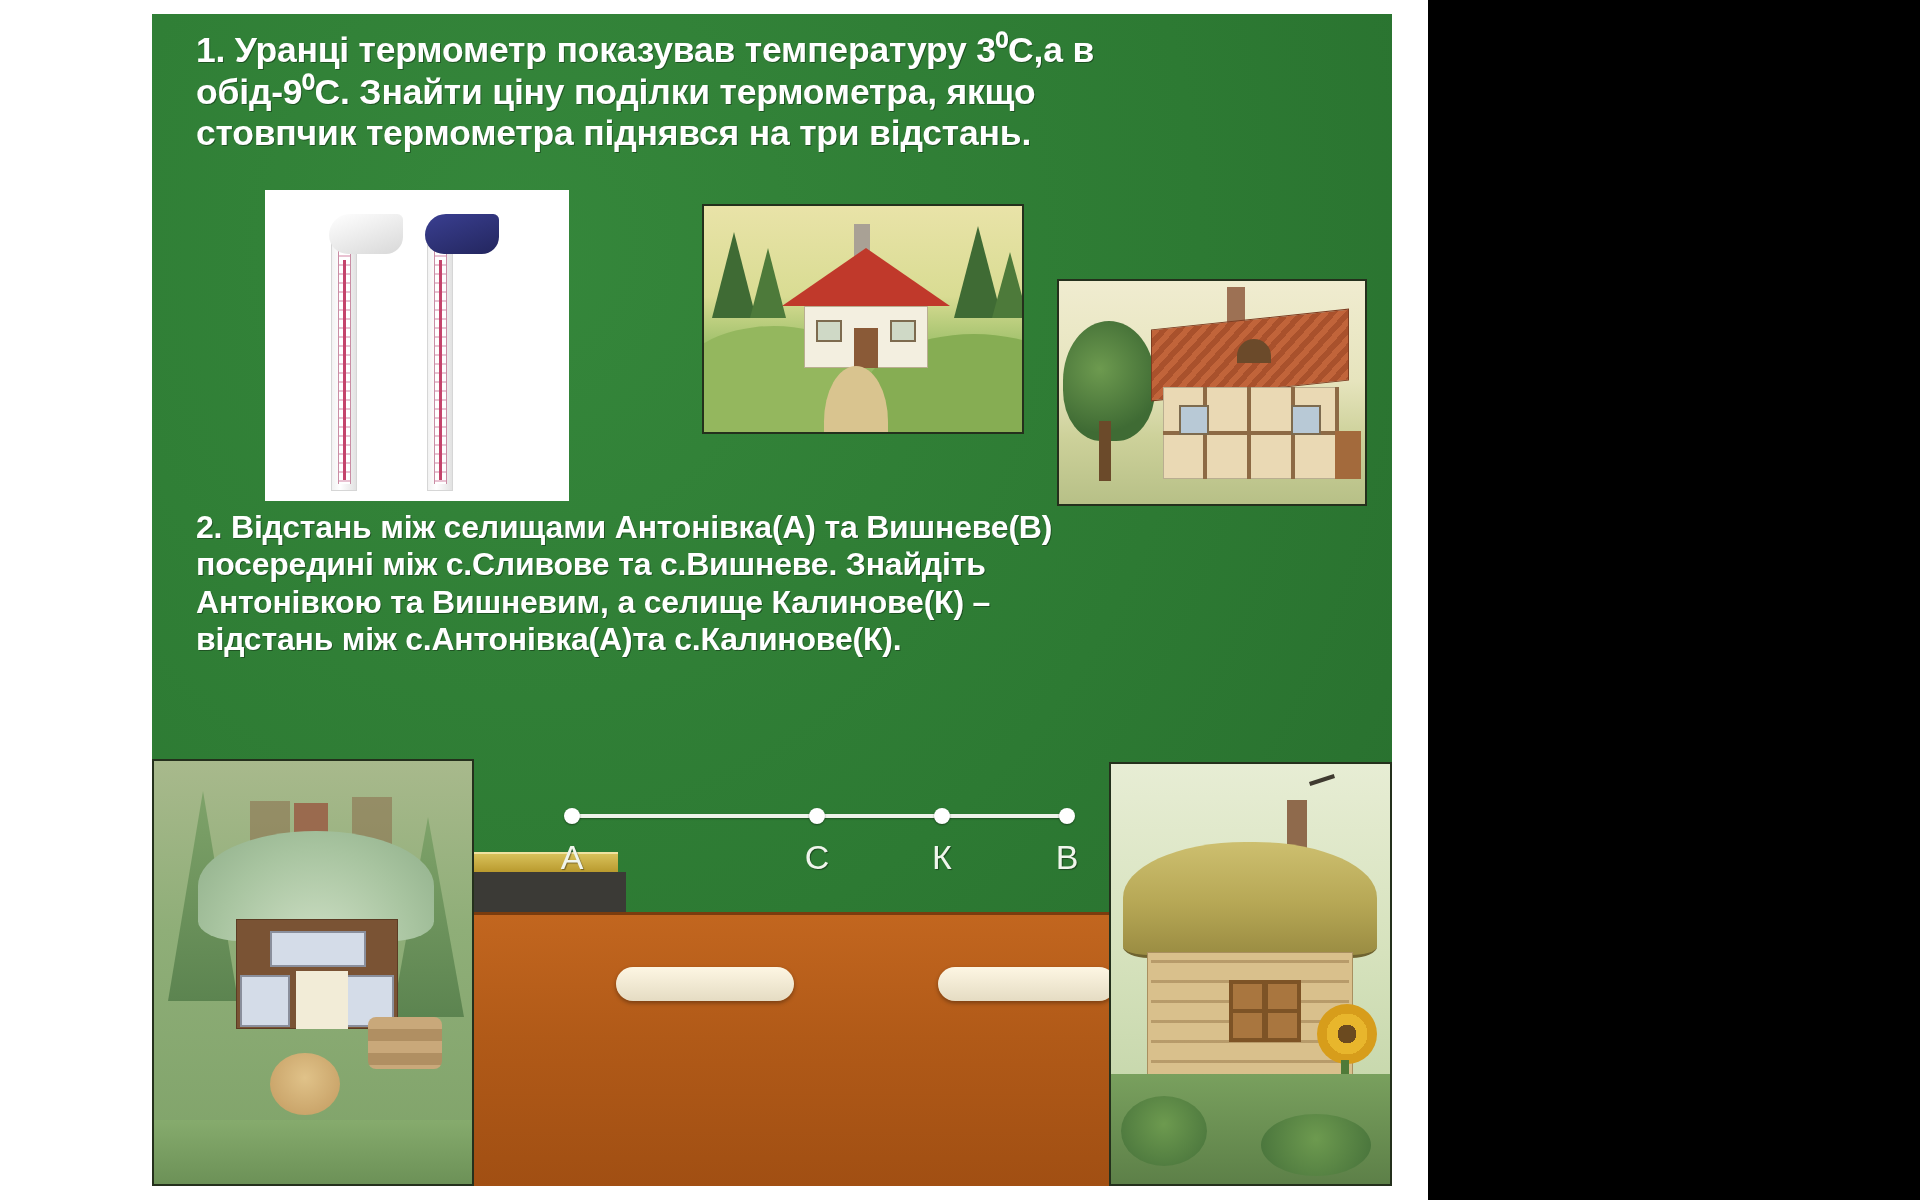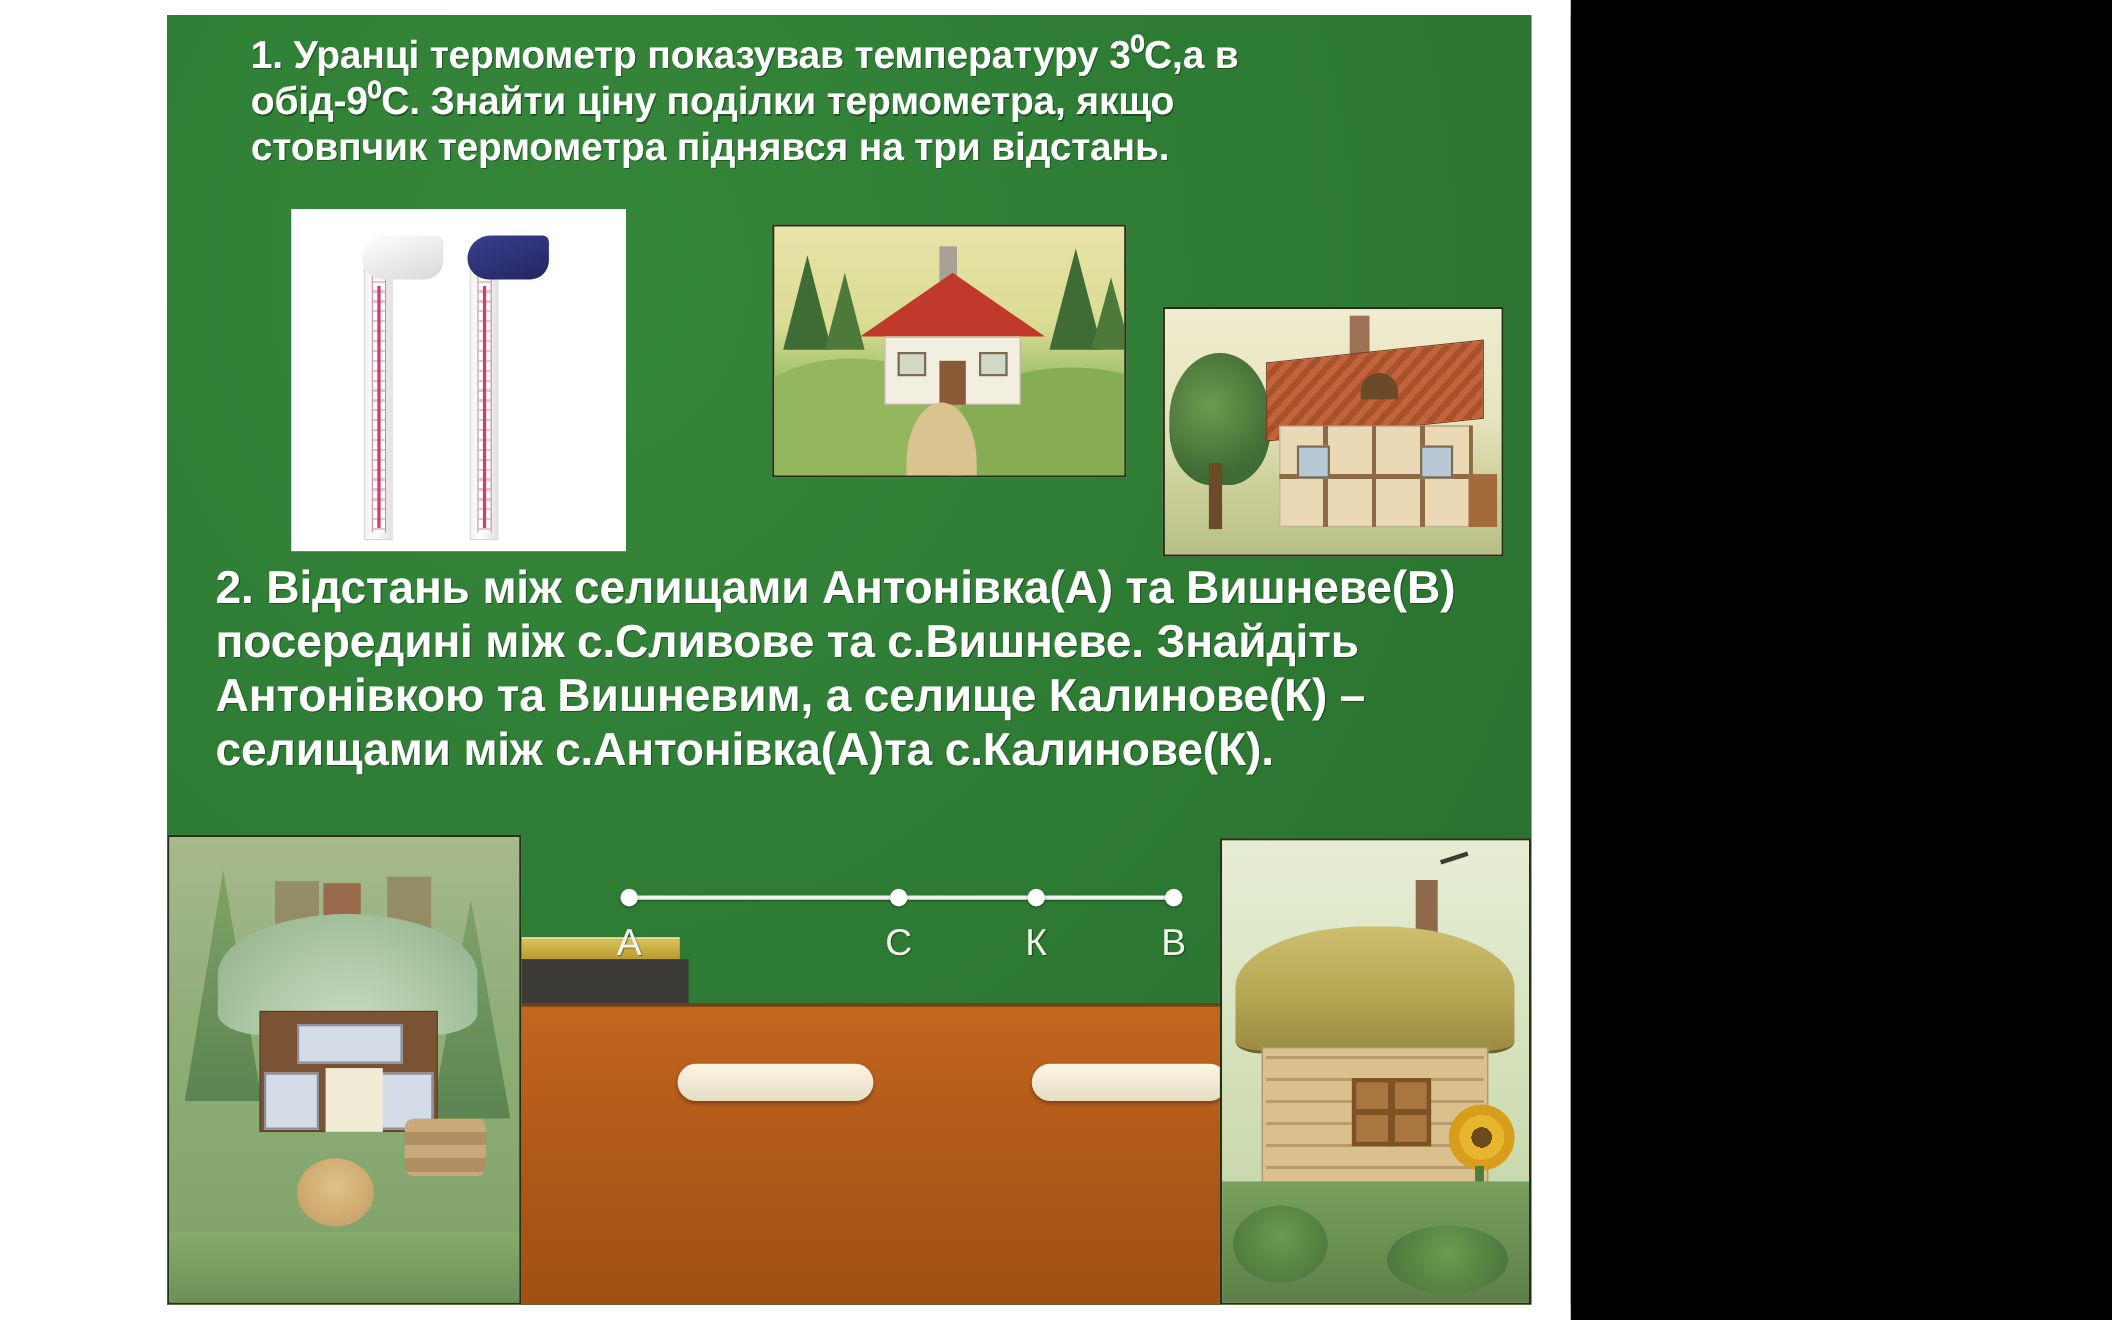--- a/index.html
+++ b/index.html
@@ -53,25 +53,24 @@
     color: #ffffff;
     font-weight: bold;
     font-family: "Liberation Sans", sans-serif;
     line-height: 1.17;
     text-shadow: 1px 1px 0 rgba(0,0,0,.35);
     letter-spacing: -0.2px;
   }
   #problem1 {
     left: 44px; top: 16px; width: 1160px;
     font-size: 35.5px;
-    margin-left: 32px;
   }
   #problem2 {
     left: 44px; top: 495px; width: 1180px;
-    font-size: 42px;
+    font-size: 32px;
   }
 
   
   .pic {
     position: absolute;
     border: 2px solid #24301c;
     background: #cfe0a8;
     overflow: hidden;
   }
 
@@ -278,21 +277,21 @@
       <div>
         <span>2. Відстань між селищами Антонівка(А) та Вишневе(В)</span>
       </div>
       <div>
         <span>посередині між с.Сливове та  с.Вишневе. Знайдіть</span>
       </div>
       <div>
         <span>Антонівкою та Вишневим, а селище Калинове(К) –</span>
       </div>
       <div>
-        <span>селищами між с.Антонівка(А)та  с.Калинове(К).</span>
+        <span>відстань між с.Антонівка(А)та  с.Калинове(К).</span>
       </div>
     </div>
 
     <div id="chalk-tray">
       <div class="tray-top"></div>
       <div class="tray-body"></div>
     </div>
     <div id="desk">
       <div class="desk-pad" id="desk-pad-1"></div>
       <div class="desk-pad" id="desk-pad-2"></div>

